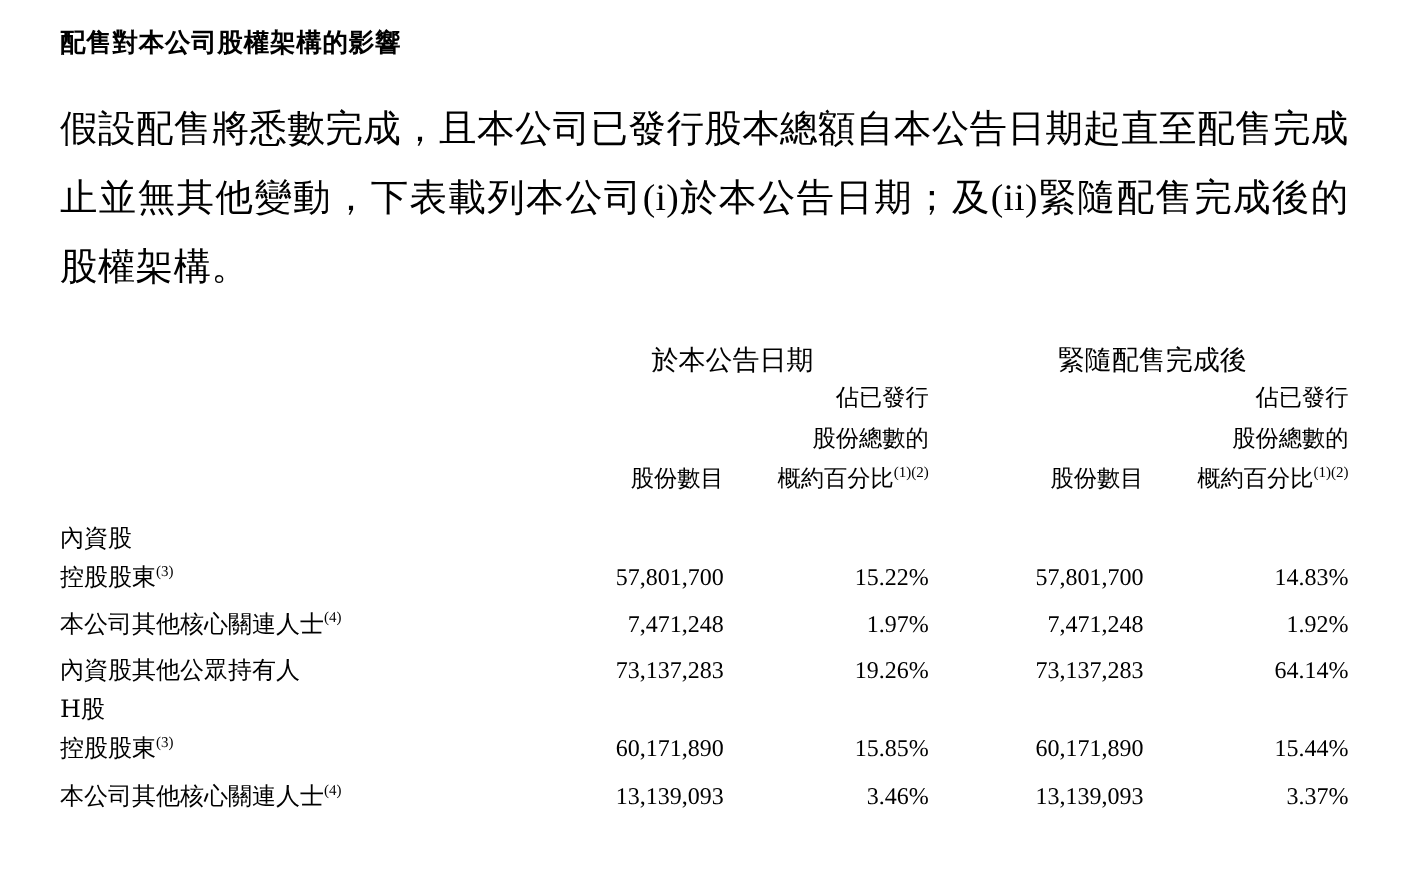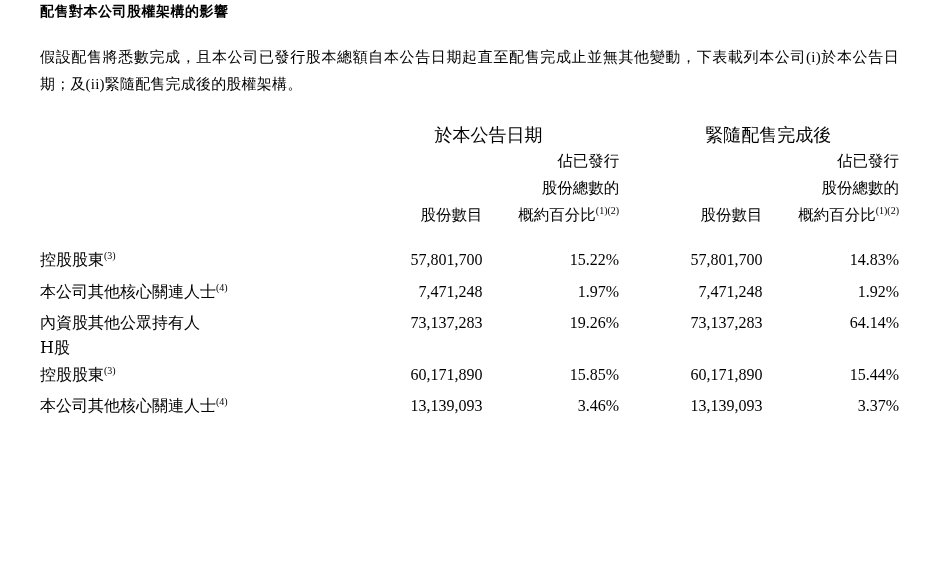--- a/index.html
+++ b/index.html
@@ -17,28 +17,28 @@
   .page {
     position: relative;
     width: 939px;
     height: 586px;
     box-sizing: border-box;
     padding: 0 40px;
   }
   .doc-title {
     font-family: "DejaVu Sans", "Liberation Sans", sans-serif;
     font-weight: bold;
-    font-size: 14px;
+    font-size: 17px;
     letter-spacing: 0.5px;
-    margin-top: 2px;
+    margin-top: 18px;
     margin-bottom: 0;
     line-height: 1.4;
   }
   .para {
-    font-size: 15px;
+    font-size: 25px;
     line-height: 1.85;
     margin-top: 22px;
     text-align: justify;
     letter-spacing: 0.2px;
   }
   table.shareholding {
     margin-top: 24px;
     width: 100%;
     border-collapse: collapse;
     font-size: 15px;
@@ -143,20 +143,23 @@
         <td class="hdr-sub">股份數目</td>
         <td class="hdr-sub"><span>概約百分比</span><span class="sup">(1)(2)</span></td>
         <td></td>
         <td class="hdr-sub">股份數目</td>
         <td class="hdr-sub"><span>概約百分比</span><span class="sup">(1)(2)</span></td>
       </tr>
       <tr class="hdr-spacer-row">
         <td colspan="6"></td>
       </tr>
 
+      <tr class="section-row">
+        <td colspan="6">內資股</td>
+      </tr>
       <tr class="data-row">
         <td class="rowlabel"><span>控股股東</span><span class="sup">(3)</span></td>
         <td class="num">57,801,700</td>
         <td class="pct">15.22%</td>
         <td></td>
         <td class="num">57,801,700</td>
         <td class="pct">14.83%</td>
       </tr>
       <tr class="data-row">
         <td class="rowlabel"><span>本公司其他核心關連人士</span><span class="sup">(4)</span></td>

